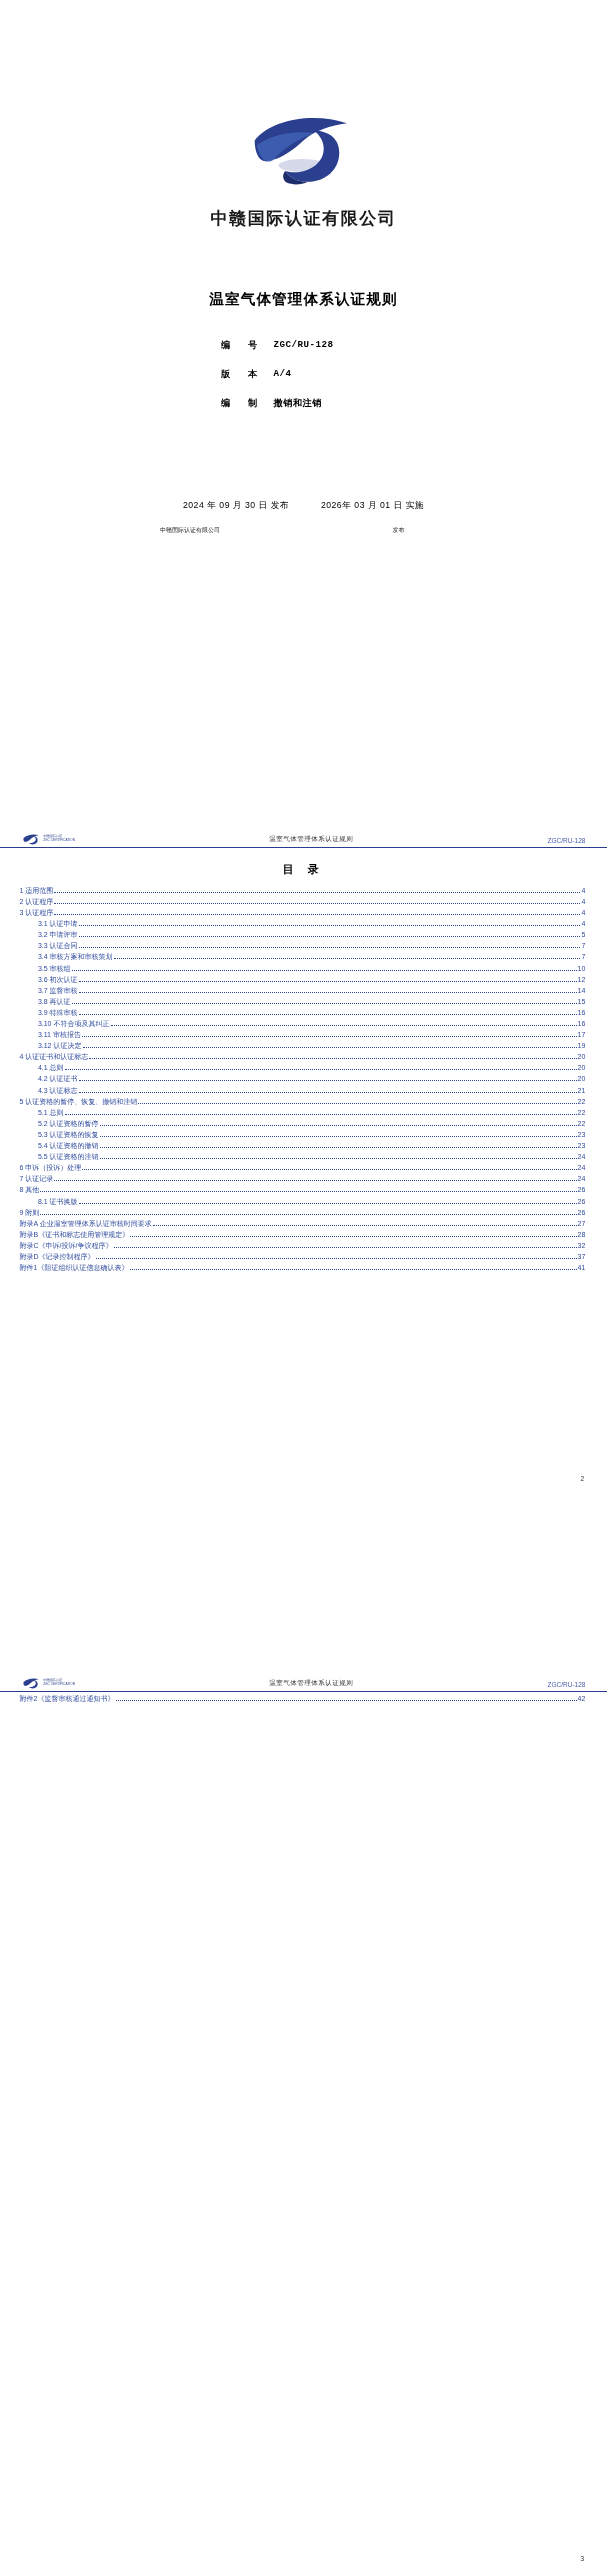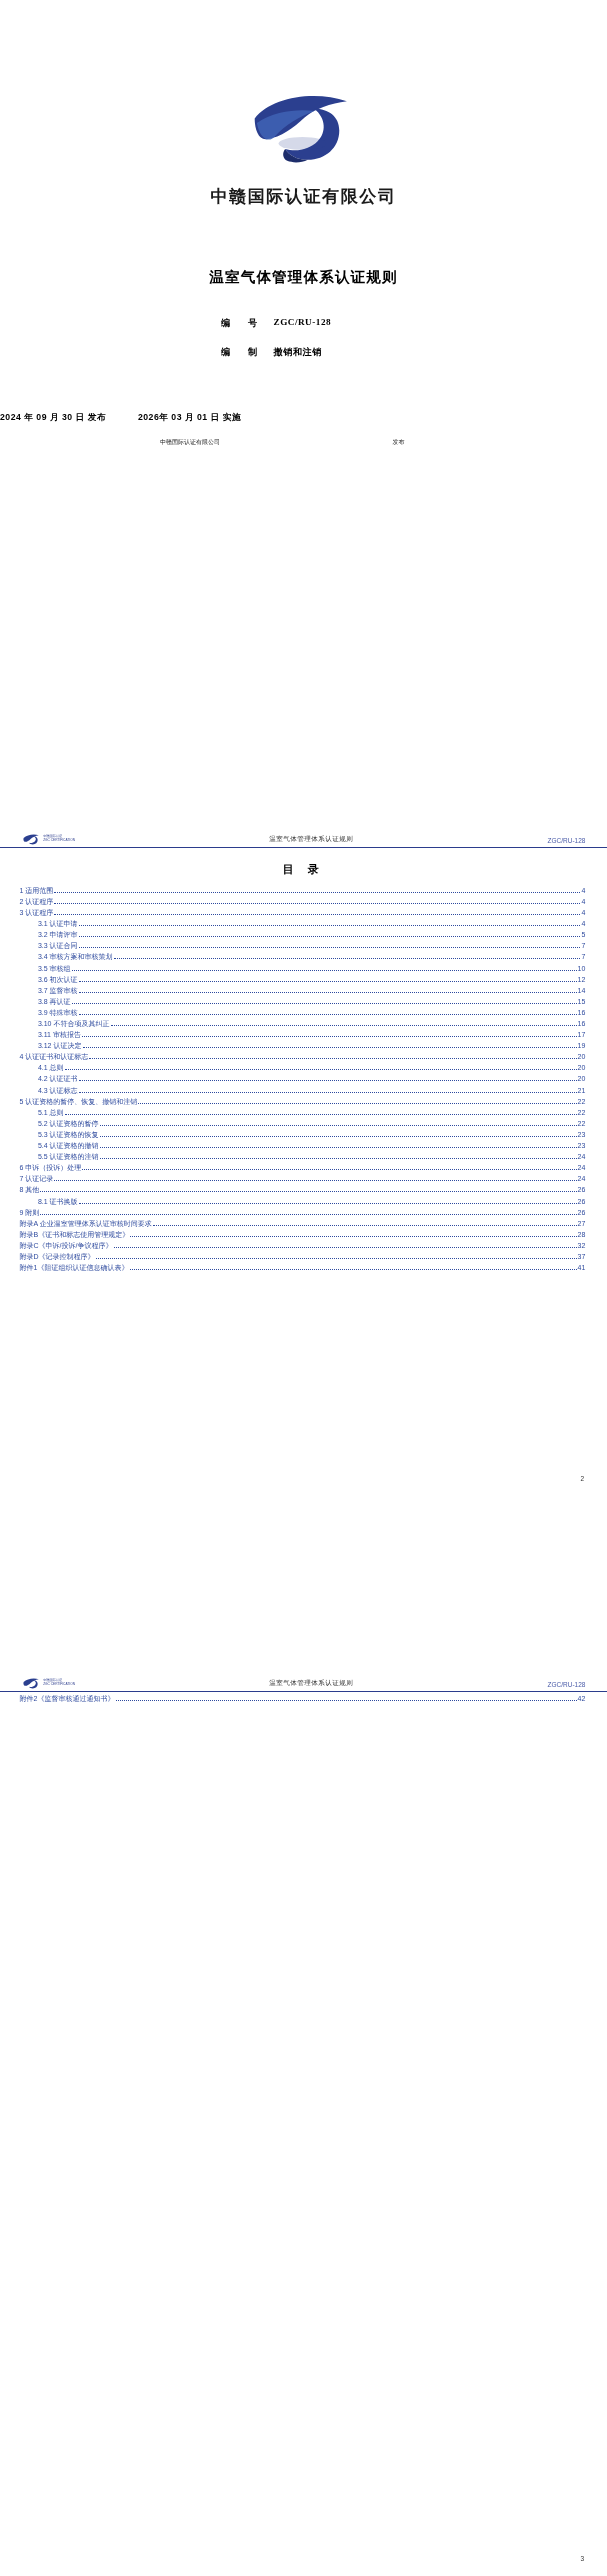--- a/index.html
+++ b/index.html
@@ -15,21 +15,21 @@
   .page {
     position: relative;
     width: 607px;
     background: #ffffff;
     box-sizing: border-box;
   }
 
   
   .cover {
     height: 817px;
-    padding-top: 65px;
+    padding-top: 87px;
   }
   .logo-wrap {
     text-align: center;
     margin-top: 21.6px;
     margin-bottom: 5.4px;
   }
   .logo-svg { display: inline-block; }
   .company-name {
     text-align: center;
     font-size: 17px;
@@ -50,39 +50,39 @@
   }
   .meta-block {
     margin-top: 30px;
   }
   .meta-row {
     display: flex;
     justify-content: center;
     font-size: 9.2px;
     font-weight: bold;
     margin-bottom: 16px;
-    font-family: Liberation Serif, serif;
+    font-family: Liberation Mono, monospace;
   }
   .meta-label {
     width: 81px;
     text-align: right;
     padding-right: 12px;
     letter-spacing: 4.3px;
     box-sizing: border-box;
   }
   .meta-value {
     width: 141px;
     text-align: left;
     letter-spacing: 0.5px;
   }
   .dates-row {
-    margin-top: 53px;
-    text-align: left;
+    margin-top: 90px;
+    text-align: center;
     font-size: 8.7px;
-    font-weight: bold;
+    font-weight: normal;
     letter-spacing: 0.5px;
     font-family: "Liberation Sans", "DejaVu Sans", sans-serif;
   }
   .dates-row .gap { display: inline-block; width: 26px; }
   .issuer-row {
     margin-top: 14px;
     display: flex;
     justify-content: center;
     font-size: 6px;
     color: #222;
@@ -198,20 +198,24 @@
   <div class="company-name">中赣国际认证有限公司</div>
 
   <div class="doc-title">温室气体管理体系认证规则</div>
 
   <div class="meta-block">
     <div class="meta-row">
       <div class="meta-label">编　号</div>
       <div class="meta-value">ZGC/RU-128</div>
     </div>
     <div class="meta-row">
+      <div class="meta-label">版　本</div>
+      <div class="meta-value">A/4</div>
+    </div>
+    <div class="meta-row">
       <div class="meta-label">编　制</div>
       <div class="meta-value">撤销和注销</div>
     </div>
   </div>
 
   <div class="dates-row">
     <span>2024 年 09 月 30 日  发布</span>
     <span class="gap"></span>
     <span>2026年 03 月 01 日  实施</span>
   </div>

